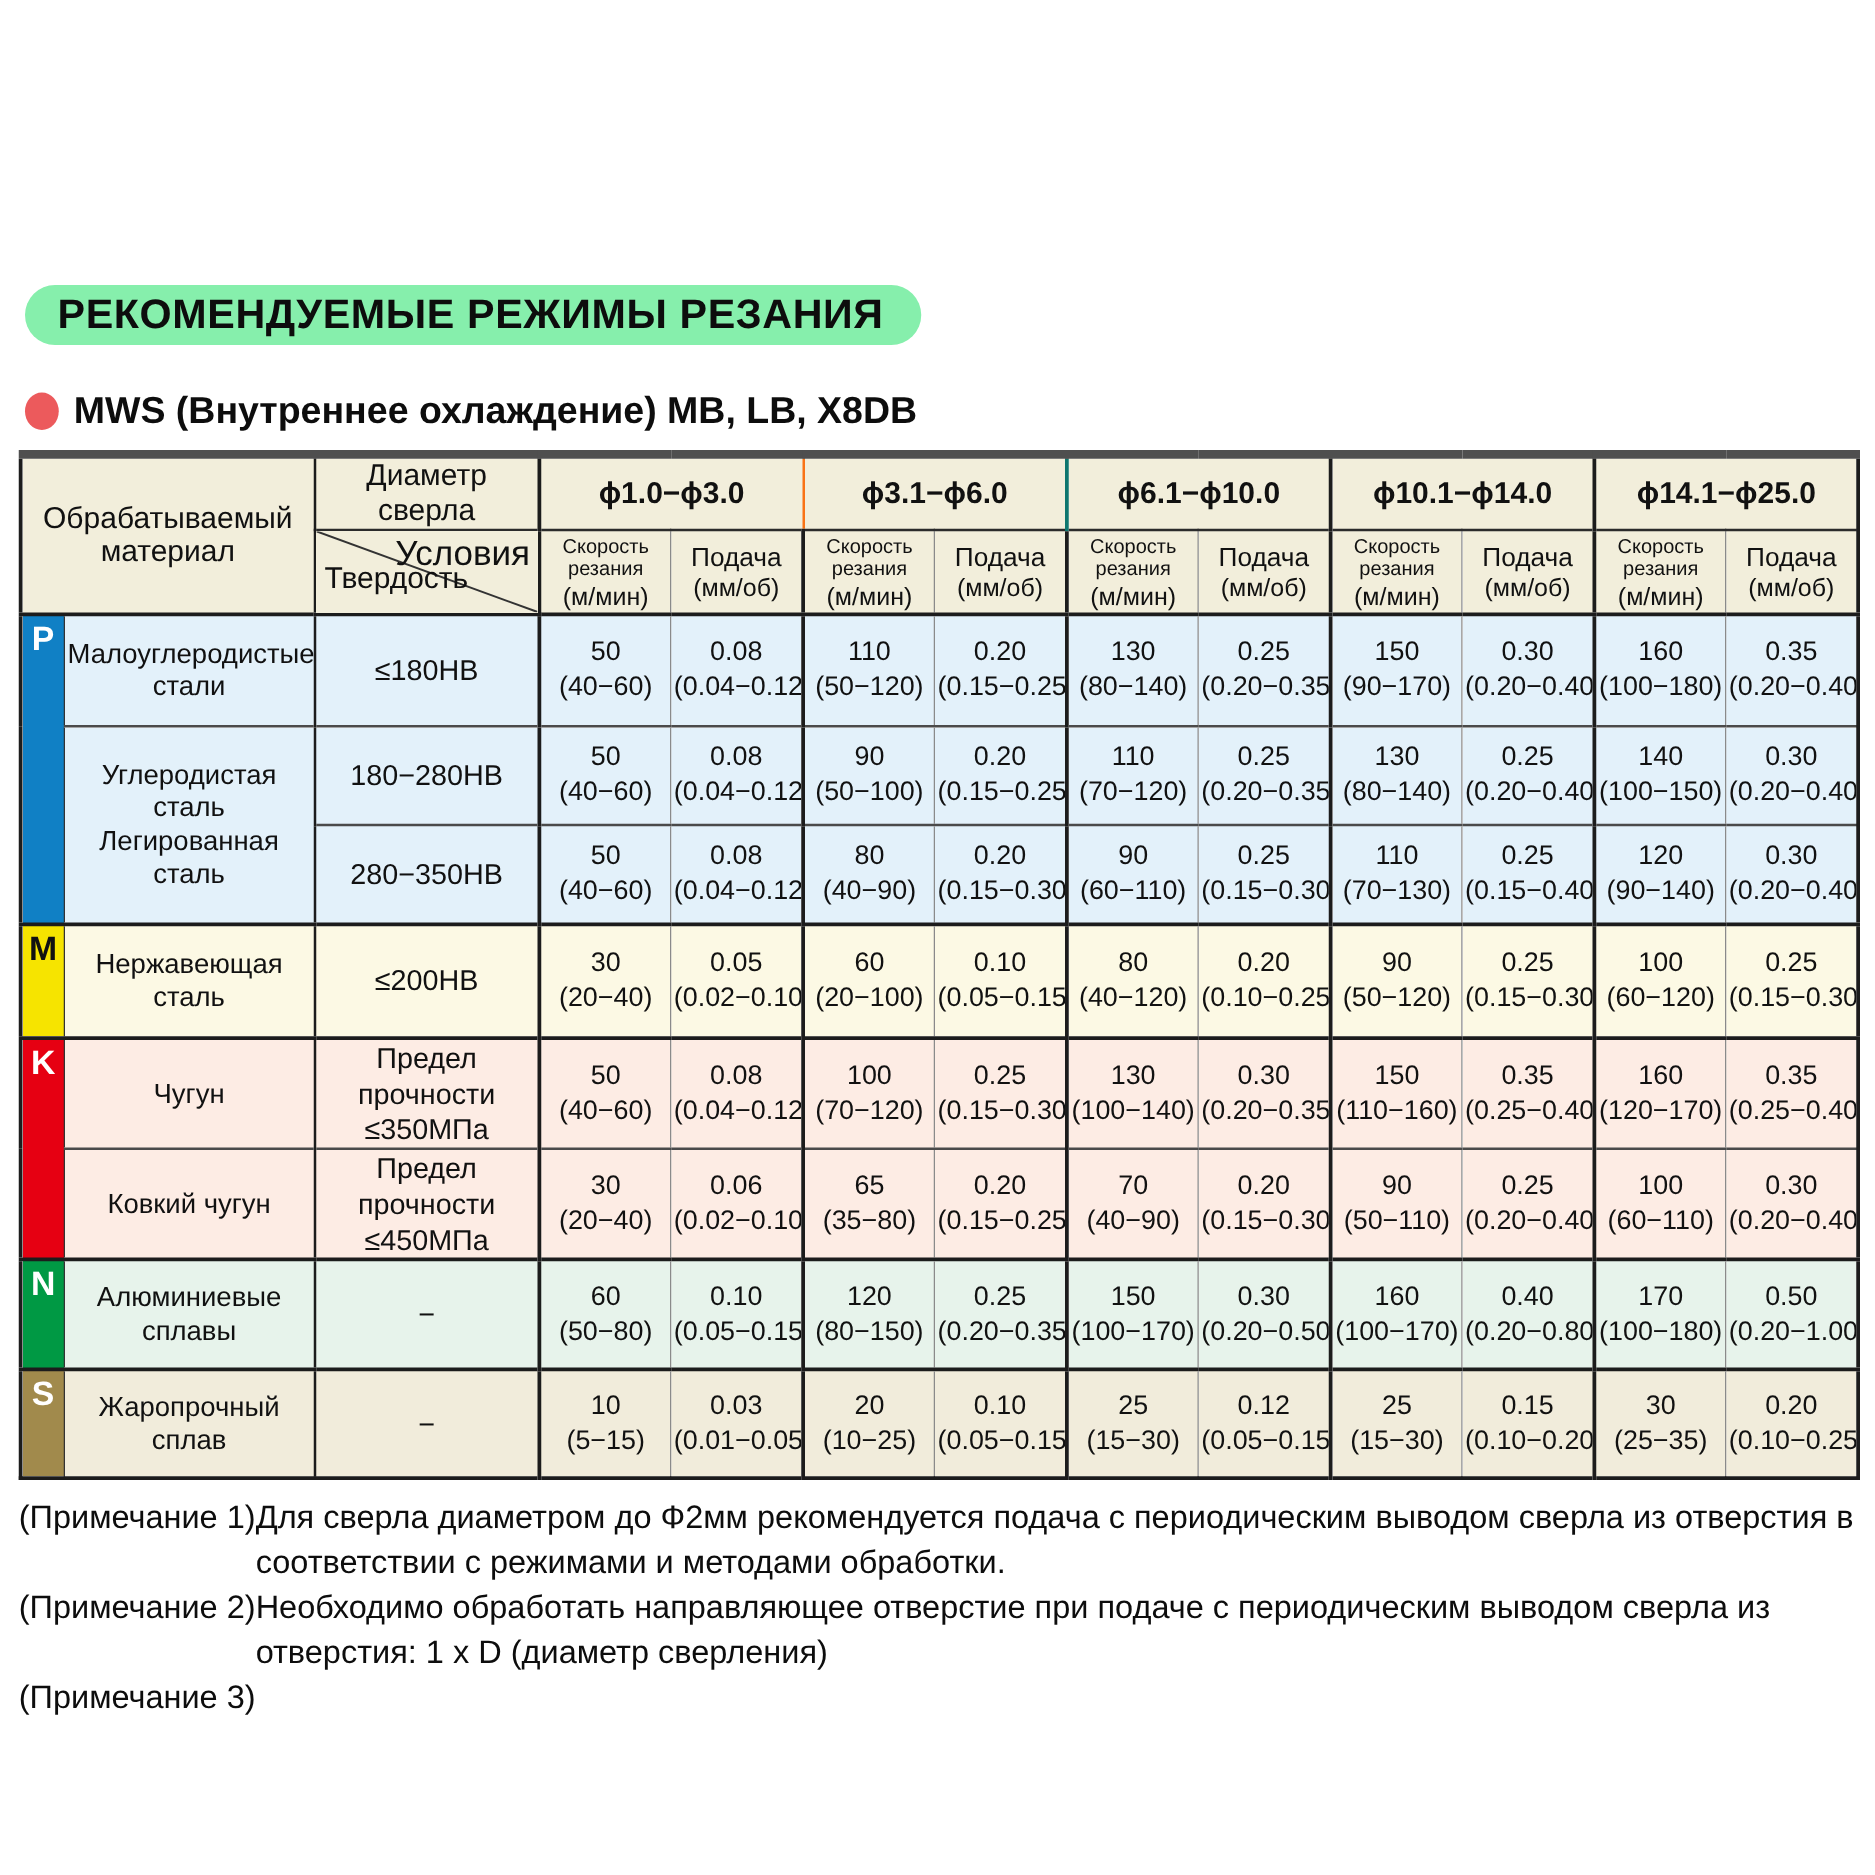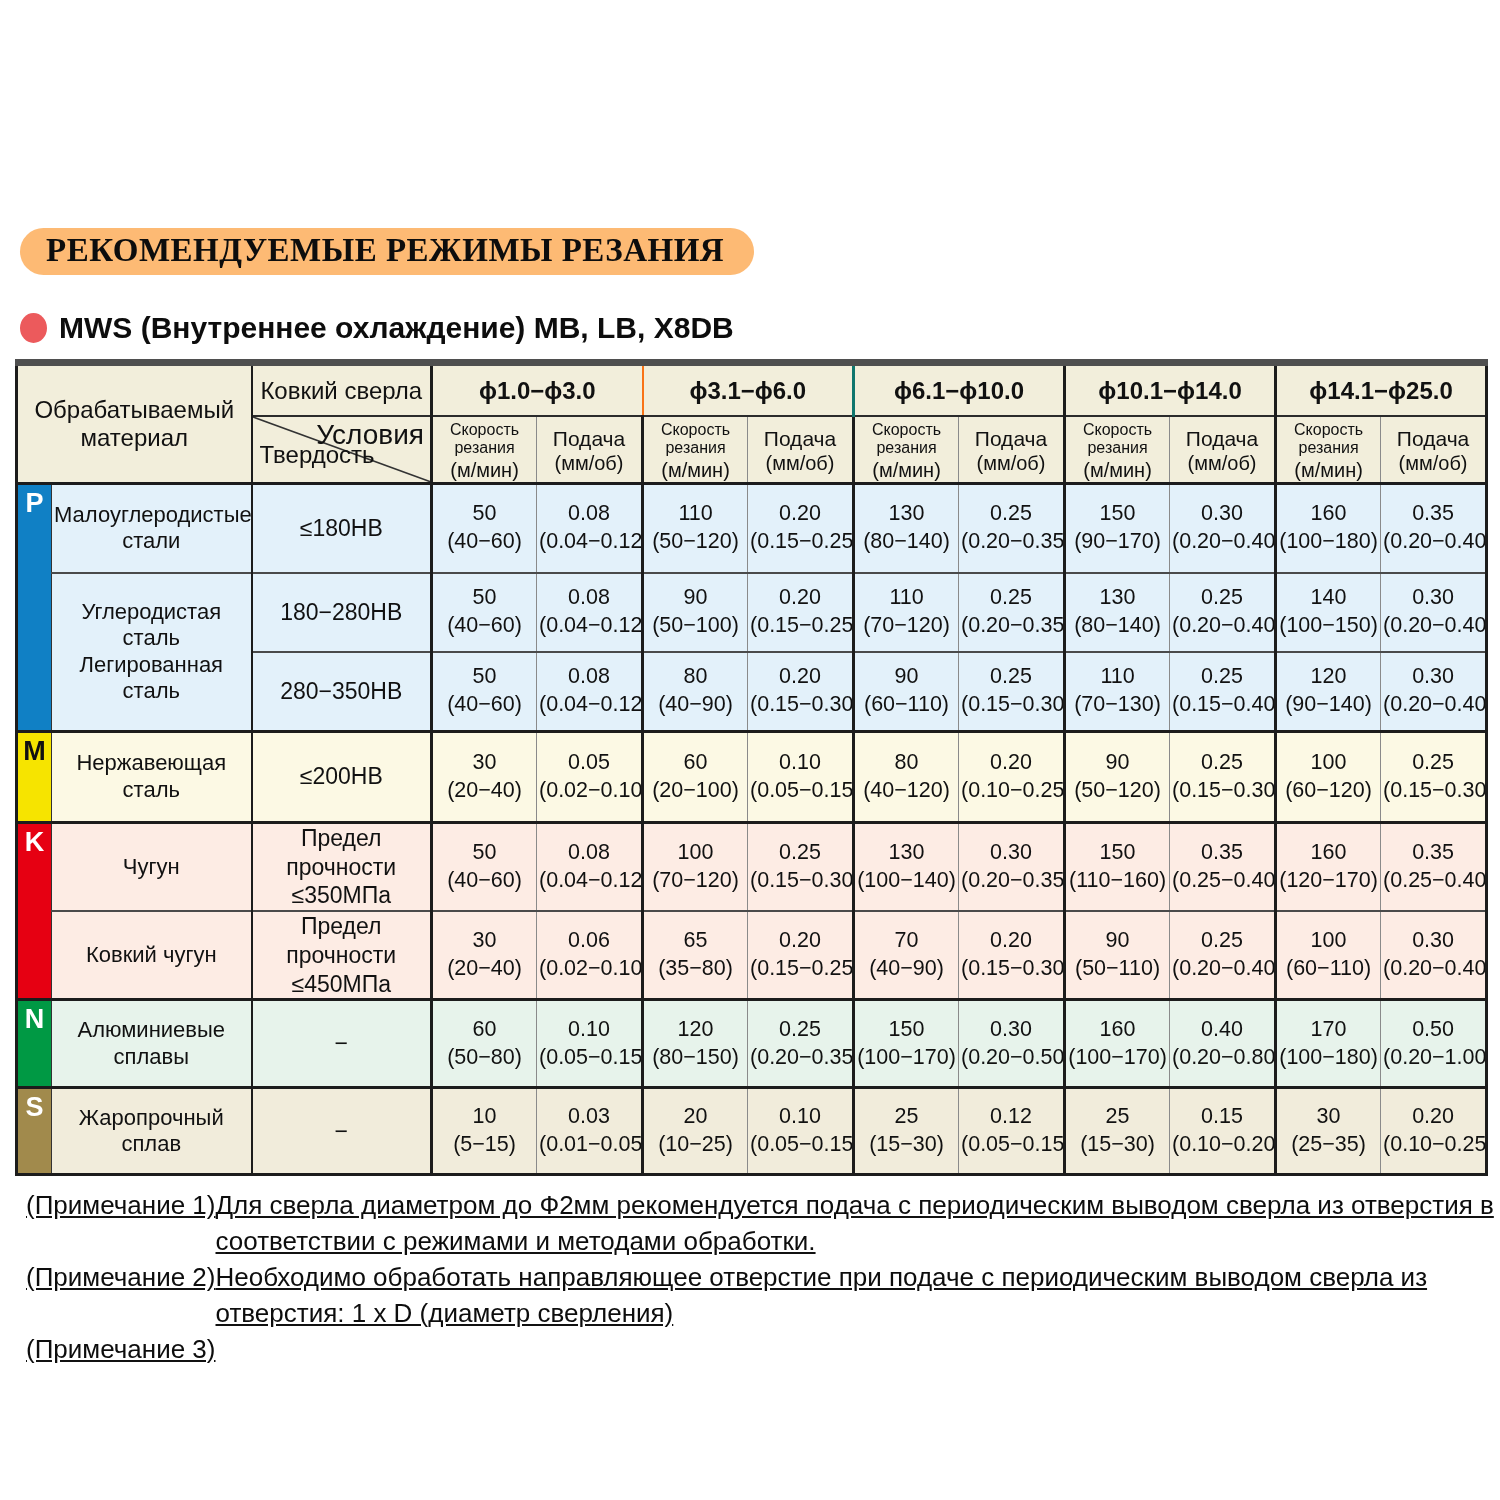--- a/index.html
+++ b/index.html
@@ -5,24 +5,24 @@
   html,body{margin:0;padding:0;background:#ffffff;}
   body{
     width:1500px;height:1500px;overflow:hidden;
     font-family:"Liberation Sans","DejaVu Sans",sans-serif;
     color:#111;
     -webkit-font-smoothing:antialiased;
   }
   .title-pill{
     display:inline-block;
     margin:228px 0 0 20px;
-    background:#fdba74;
+    background:#86efac;
     border-radius:26px;
     padding:4px 30px 6px 26px;
-    font-size:33px;font-weight:bold;letter-spacing:0.5px;color:#0d0d0d;font-family:Liberation Serif, serif;
+    font-size:33px;font-weight:bold;letter-spacing:0.5px;color:#0d0d0d;
   }
   .subtitle-row{
     display:flex;align-items:center;
     margin:36px 0 14px 20px;
   }
   .bullet{
     width:27px;height:30px;border-radius:50%;
     background:#ec5a5c;margin-right:12px;flex:0 0 auto;
   }
   .subtitle-text{font-size:30px;font-weight:bold;color:#0d0d0d;}
@@ -84,21 +84,21 @@
   tr.sub td{border-top:2px solid #4a4a4a;}
   tr.rP1 td{height:87px;}
   tr.rP2 td{height:77px;}
   tr.rP3 td{height:77px;}
   tr.rM  td{height:85px;}
   tr.rK1 td{height:83px;}
   tr.rK2 td{height:82px;}
   tr.rN  td{height:82px;}
   tr.rS  td{height:81px;}
 
-  .notes{margin:12px 0 0 26px;width:1472px;text-decoration:underline;}
+  .notes{margin:12px 0 0 15px;width:1472px;}
   .note{display:flex;font-size:26px;line-height:1.38;color:#0d0d0d;}
   .note .lbl{flex:0 0 178px;white-space:nowrap;}
   .note .txt{flex:1;}
 </style>
 </head>
 <body>
 
 
 
 <div class="title-pill">РЕКОМЕНДУЕМЫЕ РЕЖИМЫ РЕЗАНИЯ</div>
@@ -121,21 +121,21 @@
       <col style="width:106px">
     <col style="width:105px">
       <col style="width:106px">
     <col style="width:105px">
       <col style="width:106px">
   </colgroup>
   <tbody>
       <tr class="hr1">
     <th class="mat-head" colspan="2" rowspan="2" style="white-space:pre-line">Обрабатываемый
 материал</th>
-    <th class="diam">Ковкий сверла</th>
+    <th class="diam">Диаметр сверла</th>
     <th class="group gbh" colspan="2" style="border-left:3px solid #1c1c1c">ϕ1.0−ϕ3.0</th>
     <th class="group" colspan="2" style="border-left:2px solid #f97316">ϕ3.1−ϕ6.0</th>
     <th class="group" colspan="2" style="border-left:3px solid #0f766e">ϕ6.1−ϕ10.0</th>
     <th class="group" colspan="2" style="border-left:3px solid #1c1c1c">ϕ10.1−ϕ14.0</th>
     <th class="group" colspan="2" style="border-left:3px solid #1c1c1c">ϕ14.1−ϕ25.0</th>
   </tr>
   <tr class="hr2">
     <th class="diag">
       <svg viewBox="0 0 100 100" preserveAspectRatio="none">
             <line x1="0" y1="0" x2="100" y2="100" stroke="#333" stroke-width="1.6" vector-effect="non-scaling-stroke"></line>

